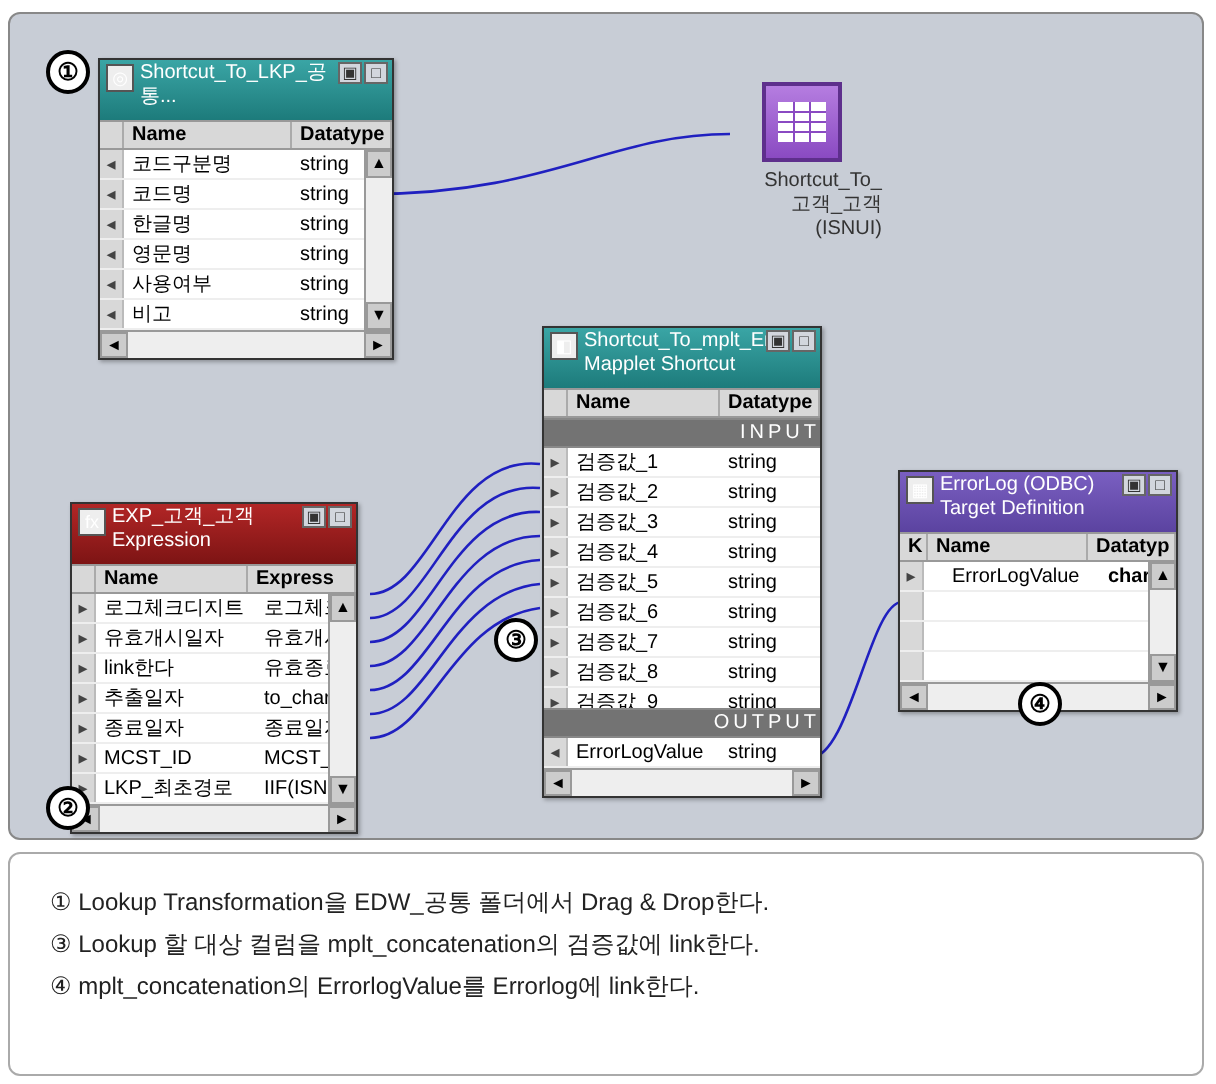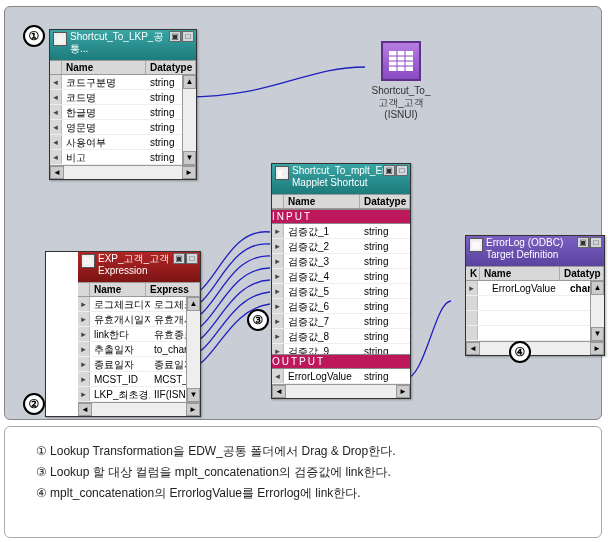--- a/index.html
+++ b/index.html
@@ -15,39 +15,39 @@
   .panel .titlebar .icon { width: 14px; height: 14px; margin: 1px 3px 0 1px; background: #eee; border: 1px solid #555; display: flex; align-items: center; justify-content: center; font-size: 9px; }
   .panel .titlebar .titles { flex: 1; line-height: 1.2; overflow: hidden; }
   .panel .titlebar .winbtns { display: flex; gap: 1px; }
   .panel .titlebar .winbtn { width: 12px; height: 11px; background: #d2d6dd; border: 1px solid #666; font-size: 8px; line-height: 9px; text-align: center; color: #333; }
   .panel .headerrow { display: flex; background: #d8d8d8; border-top: 1px solid #999; border-bottom: 1px solid #999; font-weight: bold; }
   .panel .headerrow .hcell { flex: 1; padding: 1px 4px; font-size: 10px; border-right: 1px solid #aaa; }
   .panel .rows { background: #fff; max-height: 94px; overflow: hidden; }
   .panel .row { display: flex; border-bottom: 1px solid #eee; height: 15px; }
   .panel .row .mark { width: 12px; background: #d8d8d8; border-right: 1px solid #bbb; text-align: center; font-size: 9px; line-height: 14px; color: #444; }
   .panel .row .c { flex: 1; padding: 0 4px; font-size: 10px; white-space: nowrap; overflow: hidden; line-height: 15px; }
-  .panel .sectionbar { background: #be185d; text-align: left; font-size: 10px; letter-spacing: 2px; color: #fff; padding: 1px 0; border-top: 1px solid #888; border-bottom: 1px solid #888; }
+  .panel .sectionbar { background: #737373; text-align: right; font-size: 10px; letter-spacing: 2px; color: #fff; padding: 1px 0; border-top: 1px solid #888; border-bottom: 1px solid #888; }
   .panel .scrollbar-h { height: 14px; background: #ddd; border-top: 1px solid #999; display: flex; }
   .panel .scrollbar-h .sb-btn { width: 14px; background: #ccc; border: 1px solid #999; text-align: center; font-size: 8px; line-height: 12px; }
   .panel .scrollbar-h .sb-track { flex: 1; background: #eee; }
   .panel .scrollbar-v { position: absolute; right: 0; top: 45px; bottom: 14px; width: 14px; background: #ddd; border-left: 1px solid #999; display: flex; flex-direction: column; }
   .panel .scrollbar-v .sb-btn { height: 14px; background: #ccc; border: 1px solid #999; text-align: center; font-size: 8px; line-height: 12px; }
   .panel .scrollbar-v .sb-track { flex: 1; background: #eee; }
   
   .title-teal { background: linear-gradient(#3aa5a5,#1d7b7b); }
   .title-red  { background: linear-gradient(#b22626,#7d1414); }
   .title-purple { background: linear-gradient(#7a5fc1,#5b43a0); }
   
-  .shortcut-target { position: absolute; text-align: center; z-index: 5; }
+  .shortcut-target { position: absolute; text-align: right; z-index: 5; }
   .shortcut-target .big-icon { width: 40px; height: 40px; margin: 0 auto 4px; background: linear-gradient(#b57de0,#8a4ac2); border: 2px solid #5e2f8c; display:flex; align-items:center; justify-content:center; }
   .shortcut-target .big-icon svg { }
   .shortcut-target .cap { font-size: 10px; color: #333; line-height: 1.2; }
   
   .legend { position: absolute; left: 4px; top: 426px; width: 598px; height: 112px; border: 1px solid #aaa; border-radius: 6px; padding: 12px 16px; background: #fff; }
-  .legend .line { font-size: 12px; color: #222; margin: 4px 15px; }
+  .legend .line { font-size: 12px; color: #222; margin: 4px 4px; }
 </style>
 </head>
 <body>
 
 <div class="canvas">
   <div class="workspace">
 
     <svg class="links">
       <path d="M180 90 C270 90 300 60 360 60" stroke="#2020c0" stroke-width="1.3" fill="none"></path>
       <path d="M180 290 C210 290 220 220 265 225" stroke="#2020c0" stroke-width="1.3" fill="none"></path>
@@ -118,21 +118,21 @@
         <div class="sb-track"></div>
         <div class="sb-btn">▼</div>
       </div>
       <div class="scrollbar-h">
         <div class="sb-btn">◄</div>
         <div class="sb-track"></div>
         <div class="sb-btn">►</div>
       </div>
     </div>
 
-    <div class="panel" style="left:40px; top:244px; width:156px;padding-left:32px;">
+    <div class="panel" style="left:30px; top:244px; width:144px;">
       <div class="titlebar title-red">
         <div class="icon">fx</div>
         <div class="titles">
           <div>EXP_고객_고객</div>
           <div>Expression</div>
         </div>
         <div class="winbtns">
           <div class="winbtn">▣</div>
           <div class="winbtn">□</div>
         </div>
@@ -280,21 +280,21 @@
             <div class="c" style="max-width: 50px;">string</div>
           </div>
         </div>
       <div class="scrollbar-h">
         <div class="sb-btn">◄</div>
         <div class="sb-track"></div>
         <div class="sb-btn">►</div>
       </div>
     </div>
 
-    <div class="panel" style="left:444px; top:228px; width:140px;margin-left:16px;">
+    <div class="panel" style="left:444px; top:228px; width:140px;">
       <div class="titlebar title-purple">
         <div class="icon">▦</div>
         <div class="titles">
           <div>ErrorLog (ODBC)</div>
           <div>Target Definition</div>
         </div>
         <div class="winbtns">
           <div class="winbtn">▣</div>
           <div class="winbtn">□</div>
         </div>

